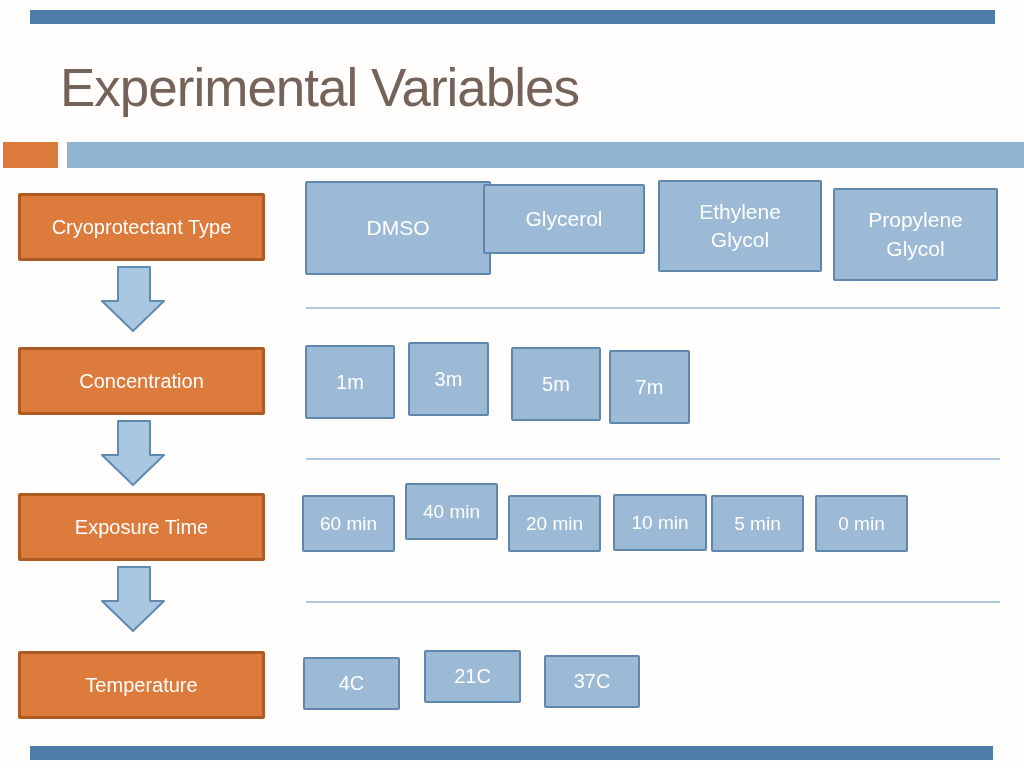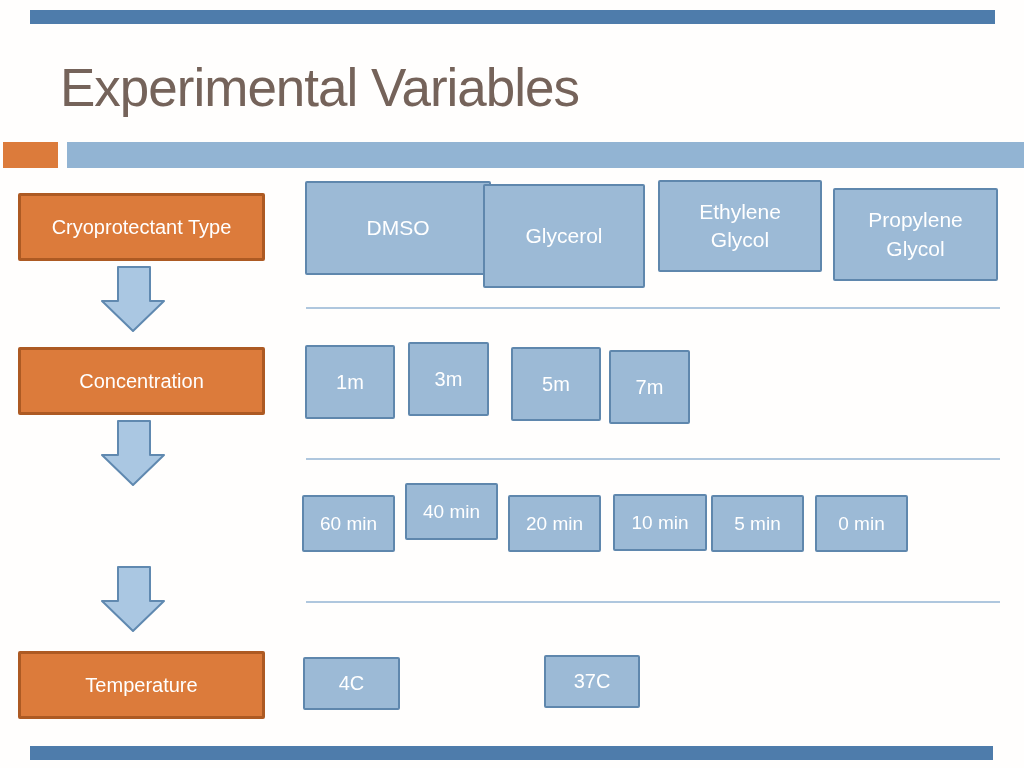--- a/index.html
+++ b/index.html
@@ -34,21 +34,21 @@
 
   .divider{position:absolute;left:306px;width:694px;height:2px;background:var(--divider);}
   .d1{top:307px}.d2{top:458px}.d3{top:601px}
 
   .bbox{position:absolute;box-sizing:border-box;background:var(--blue-fill);
         border:2px solid var(--blue-border);border-radius:2px;color:var(--box-text);
         font-size:20px;line-height:1.35;display:flex;align-items:center;justify-content:center;
         text-align:center;}
   
   .b11{left:305px;top:181px;width:186px;height:94px;font-size:21px;}
-  .b12{left:483px;top:184px;width:162px;height:104px;font-size:21px;}
+  .b12{left:483px;top:184px;width:162px;height:70px;font-size:21px;}
   .b13{left:658px;top:180px;width:164px;height:92px;font-size:21px;padding:0 22px;}
   .b14{left:833px;top:188px;width:165px;height:93px;font-size:21px;padding:0 20px;}
   
   .b21{left:305px;top:345px;width:90px;height:74px;}
   .b22{left:408px;top:342px;width:81px;height:74px;}
   .b23{left:511px;top:347px;width:90px;height:74px;}
   .b24{left:609px;top:350px;width:81px;height:74px;}
   
   .b31{left:302px;top:495px;width:93px;height:57px;font-size:19px;}
   .b32{left:405px;top:483px;width:93px;height:57px;font-size:19px;}
@@ -67,20 +67,21 @@
 <div class="slide">
 
   <div class="edgebar top"></div>
 
   <h1 class="title">Experimental Variables</h1>
   <div class="accent-orange"></div>
   <div class="accent-blue"></div>
 
   <div class="obox ob1">Cryoprotectant Type</div>
   <div class="obox ob2">Concentration</div>
+  <div class="obox ob3">Exposure Time</div>
   <div class="obox ob4">Temperature</div>
 
   <svg class="arrow a1" viewBox="0 0 64 66">
     <polygon points="17,1 49,1 49,35 63,35 32,65 1,35 17,35" fill="var(--arrow-fill)" stroke="var(--arrow-border)" stroke-width="2" stroke-linejoin="round"></polygon>
   </svg>
   <svg class="arrow a2" viewBox="0 0 64 66">
     <polygon points="17,1 49,1 49,35 63,35 32,65 1,35 17,35" fill="var(--arrow-fill)" stroke="var(--arrow-border)" stroke-width="2" stroke-linejoin="round"></polygon>
   </svg>
   <svg class="arrow a3" viewBox="0 0 64 66">
     <polygon points="17,1 49,1 49,35 63,35 32,65 1,35 17,35" fill="var(--arrow-fill)" stroke="var(--arrow-border)" stroke-width="2" stroke-linejoin="round"></polygon>
@@ -101,16 +102,17 @@
   <div class="bbox b24">7m</div>
 
   <div class="bbox b31">60 min</div>
   <div class="bbox b32">40 min</div>
   <div class="bbox b33">20 min</div>
   <div class="bbox b34">10 min</div>
   <div class="bbox b35">5 min</div>
   <div class="bbox b36">0 min</div>
 
   <div class="bbox b41">4C</div>
+  <div class="bbox b42">21C</div>
   <div class="bbox b43">37C</div>
 
   <div class="edgebar bottom"></div>
 </div>
 
 </body></html>

